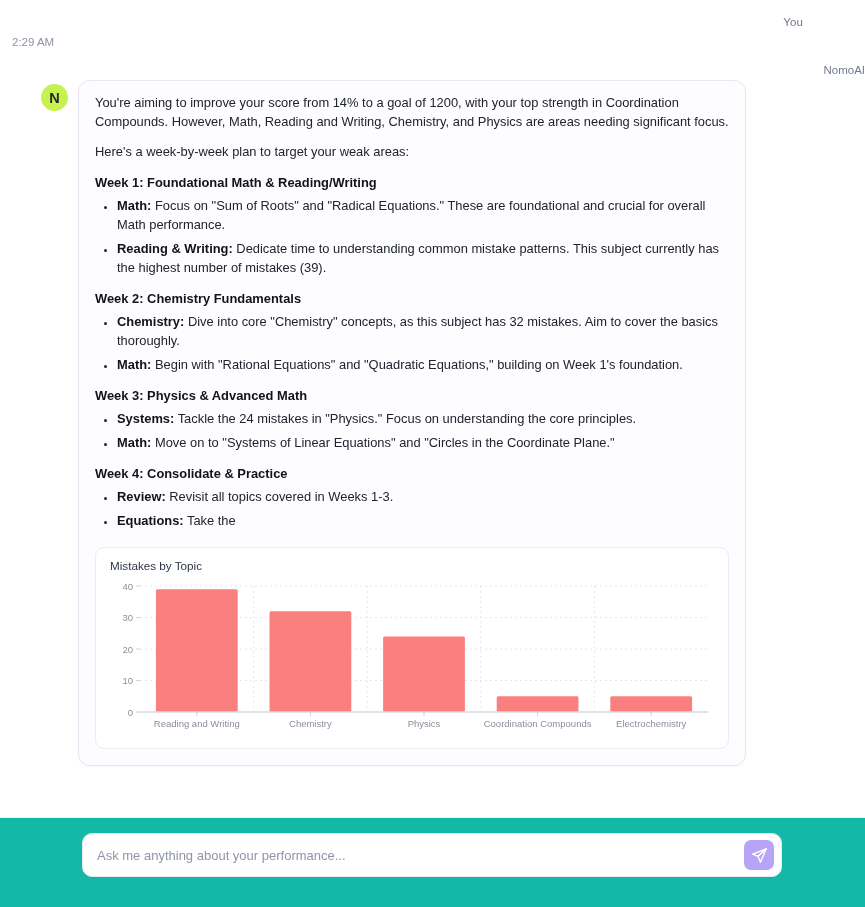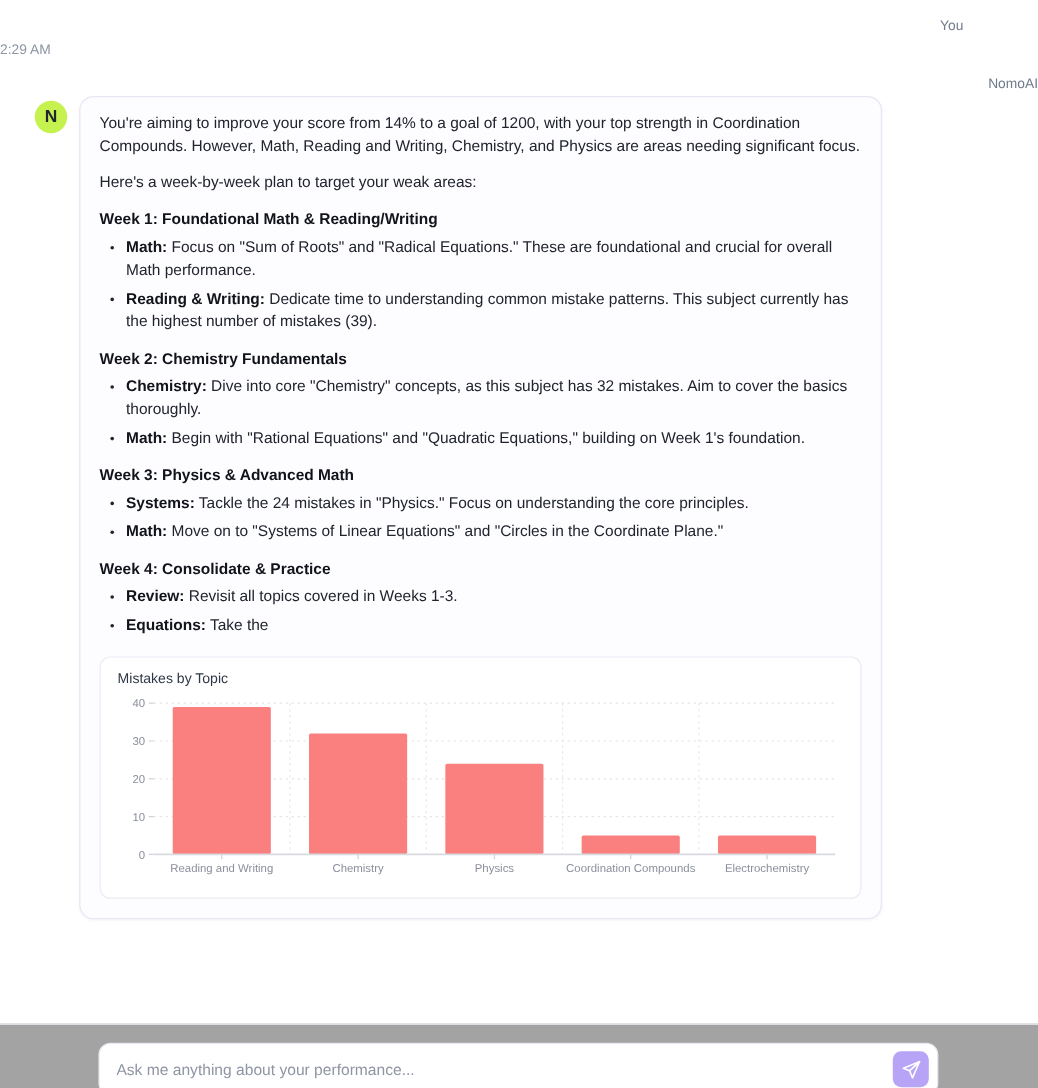--- a/index.html
+++ b/index.html
@@ -17,21 +17,21 @@
   }
 
   
   .chat-area {
     position: absolute;
     left: 0; top: 0;
     width: 865px;
     height: 833px;
     background: #ffffff;
     box-sizing: border-box;
-    padding: 10px 0 0 0;
+    padding: 10px 0 0 12px;
     overflow: hidden;
   }
 
   
   .user-row {
     position: relative;
     margin: 0 0 0 0;
     padding: 0 12px 0 0;
   }
   .user-name {
@@ -162,22 +162,22 @@
     position: relative;
     height: 160px;
   }
   .chart-svg { display: block; }
 
   
   .composer-bar {
     position: absolute;
     left: 0; bottom: 0;
     width: 865px;
-    height: 54px;
-    background: #a3a3a3;
+    height: 90px;
+    background: #14b8a6;
     border-top: 1px solid #eeecf3;
     box-sizing: border-box;
   }
   .composer {
     position: absolute;
     left: 82px;
     top: 15px;
     width: 700px;
     height: 44px;
     background: #ffffff;

